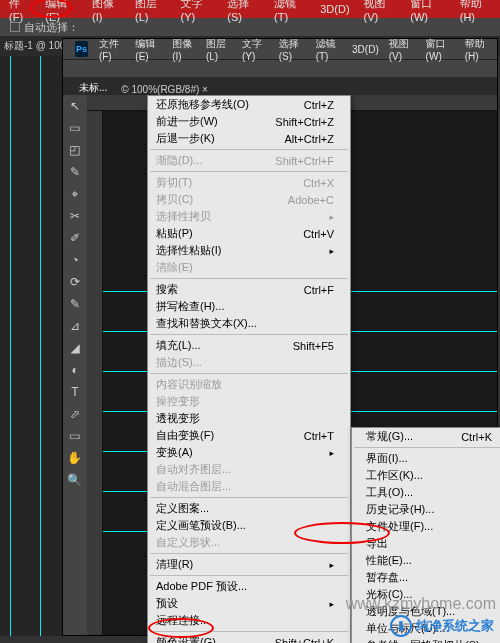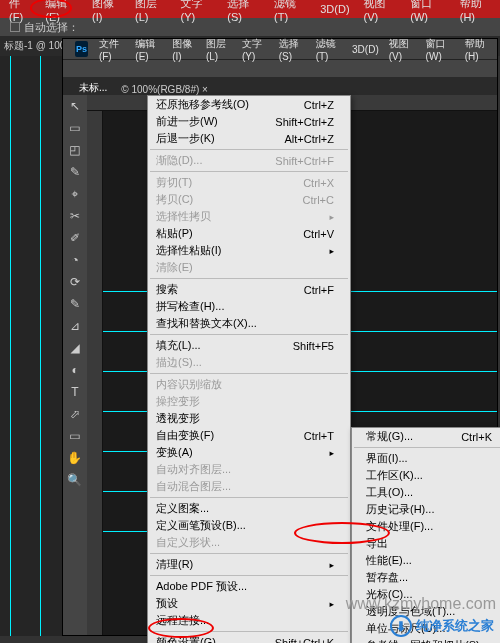--- a/index.html
+++ b/index.html
@@ -147,21 +147,21 @@
           <span>渐隐(D)...</span>
           <span class="">Shift+Ctrl+F</span>
         </div>
         <div class="sep"></div>
         <div class="row dis">
           <span>剪切(T)</span>
           <span class="">Ctrl+X</span>
         </div>
         <div class="row dis">
           <span>拷贝(C)</span>
-          <span class="">Ctrl+C</span>
+          <span class="">Adobe+C</span>
         </div>
         <div class="row dis">
           <span>选择性拷贝</span>
           <span class="arrow">▸</span>
         </div>
         <div class="row">
           <span>粘贴(P)</span>
           <span class="">Ctrl+V</span>
         </div>
         <div class="row">

